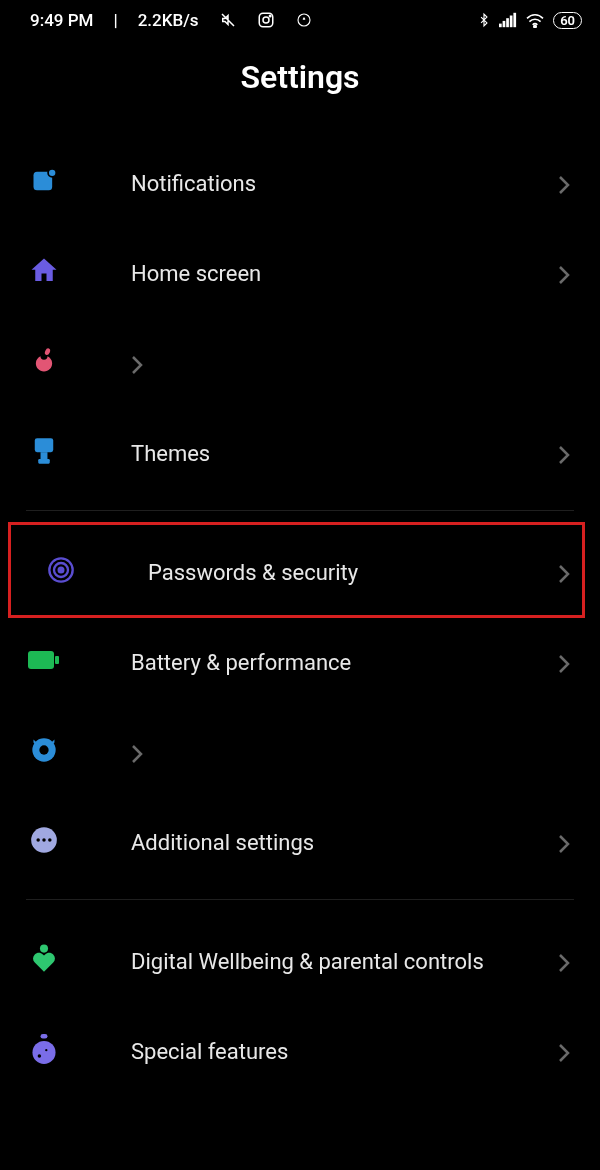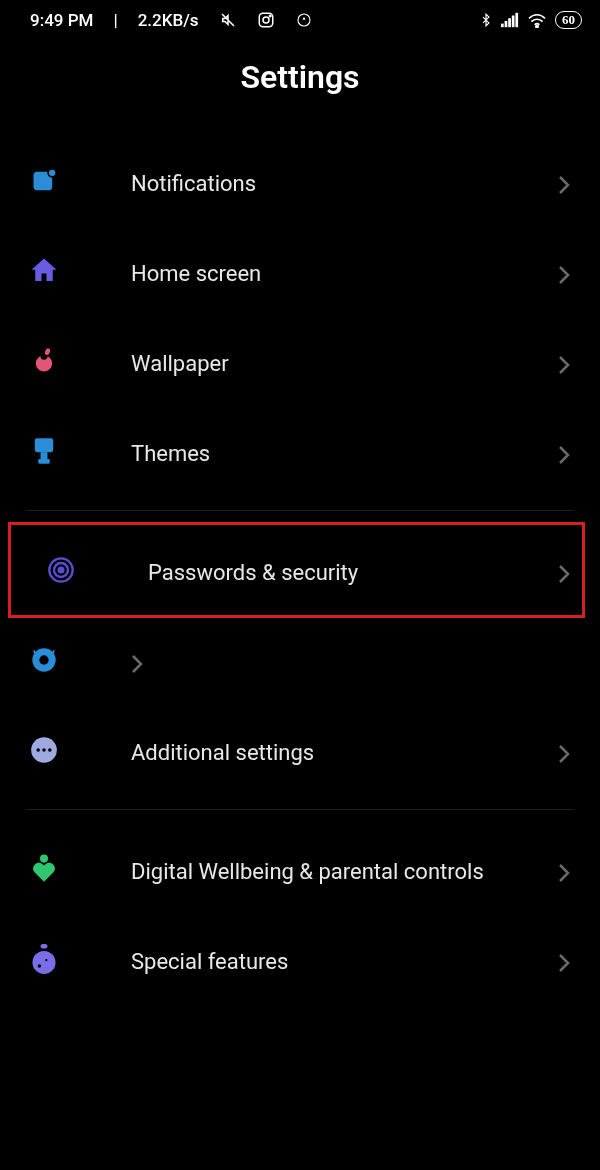--- a/index.html
+++ b/index.html
@@ -32,21 +32,20 @@
       display: flex;
       align-items: center;
       gap: 8px;
     }
     .battery-pill {
       border: 1.5px solid #fff;
       border-radius: 10px;
       padding: 0px 6px;
       font-size: 13px;
       font-weight: 600;
-      font-family: Liberation Serif, serif;
     }
     .page-title {
       text-align: center;
       font-size: 32px;
       font-weight: 600;
       padding: 22px 0 40px 0;
     }
     .settings-list {
       padding: 0 18px;
     }
@@ -176,21 +175,20 @@
     </span>
   </div>
 
   <div class="setting-item">
     <span class="icon-wrap">
       <svg width="28" height="28" viewBox="0 0 24 24" fill="#e25574">
           <path d="M12 21c-4 0-7-3-7-7 0-3 2-5 4-6 0 2 1 3 3 3s3-1 3-3c2 1 4 3 4 6 0 4-3 7-7 7z"></path>
           <ellipse cx="15" cy="4" rx="2" ry="3" fill="#e25574" transform="rotate(25 15 4)"></ellipse>
         </svg>
     </span>
-    <span class="item-label">Wallpaper</span>
     <span class="chevron">
       <svg width="12" height="20" viewBox="0 0 12 20" fill="none" stroke="#6a6a6a" stroke-width="2.5">
           <path d="M2 2l8 8-8 8"></path>
         </svg>
     </span>
   </div>
 
   <div class="setting-item">
     <span class="icon-wrap">
       <svg width="28" height="30" viewBox="0 0 24 26" fill="#2b8dd8">
@@ -218,20 +216,34 @@
         </svg>
     </span>
     <span class="item-label">Passwords &amp; security</span>
     <span class="chevron">
       <svg width="12" height="20" viewBox="0 0 12 20" fill="none" stroke="#6a6a6a" stroke-width="2.5">
           <path d="M2 2l8 8-8 8"></path>
         </svg>
     </span>
   </div>
 
+  <div class="setting-item">
+    <span class="icon-wrap">
+      <svg width="32" height="18" viewBox="0 0 32 18" fill="#1db954">
+          <rect x="0" y="0" width="26" height="18" rx="3"></rect>
+          <rect x="27" y="5" width="4" height="8" rx="1"></rect>
+        </svg>
+    </span>
+    <span class="item-label">Battery &amp; performance</span>
+    <span class="chevron">
+      <svg width="12" height="20" viewBox="0 0 12 20" fill="none" stroke="#6a6a6a" stroke-width="2.5">
+          <path d="M2 2l8 8-8 8"></path>
+        </svg>
+    </span>
+  </div>
 
   <div class="setting-item">
     <span class="icon-wrap">
       <svg width="28" height="28" viewBox="0 0 24 24" fill="#2b8dd8">
           <path d="M12 2l2.5 2.5L17 2l2.5 2.5L22 2v3l-2.5 2.5L22 10v3l-2.5-2.5L17 13l-2.5-2.5L12 13l-2.5-2.5L7 13l-2.5-2.5L2 13v-3l2.5-2.5L2 5V2l2.5 2.5L7 2l2.5 2.5L12 2z" transform="scale(0.9) translate(1.3 1.3)"></path>
           <circle cx="12" cy="12" r="10" fill="#2b8dd8"></circle>
           <circle cx="12" cy="12" r="4" fill="#000"></circle>
         </svg>
     </span>
     <span class="chevron">

